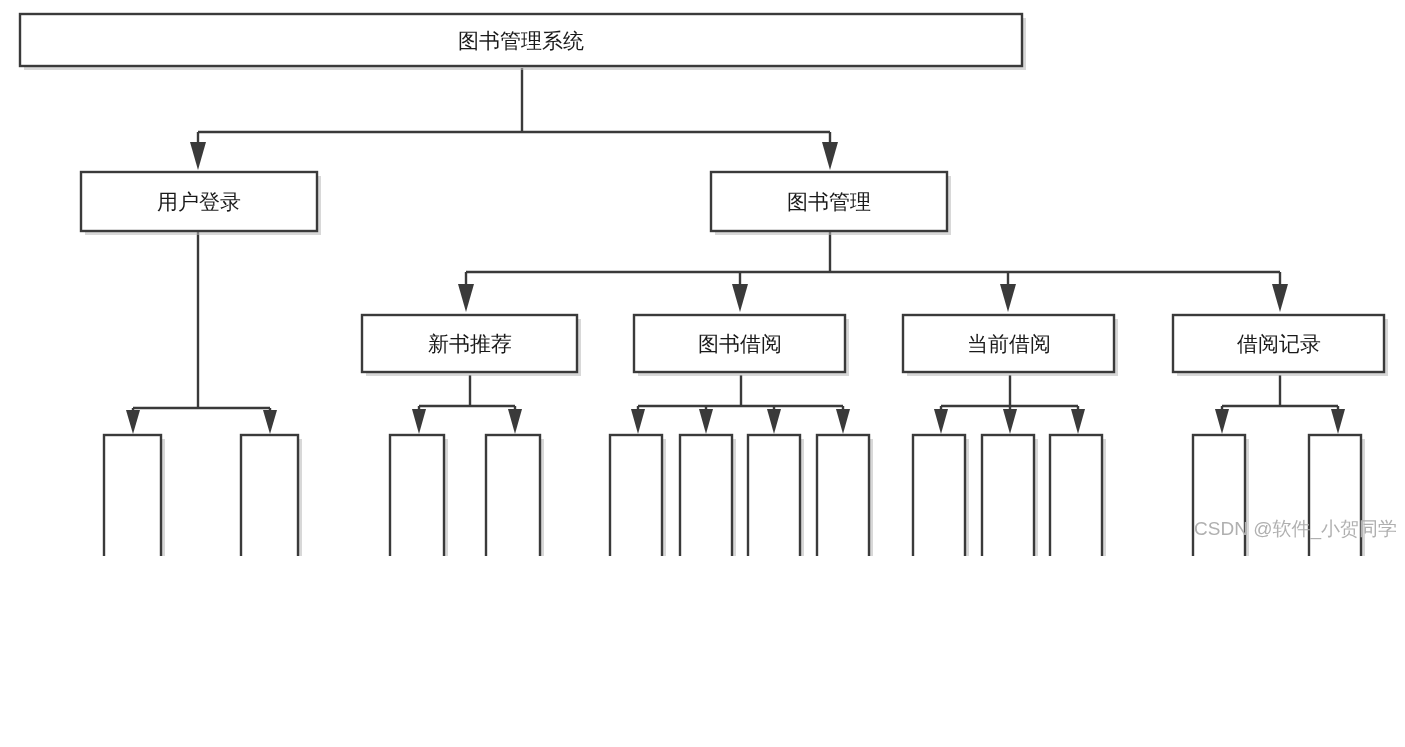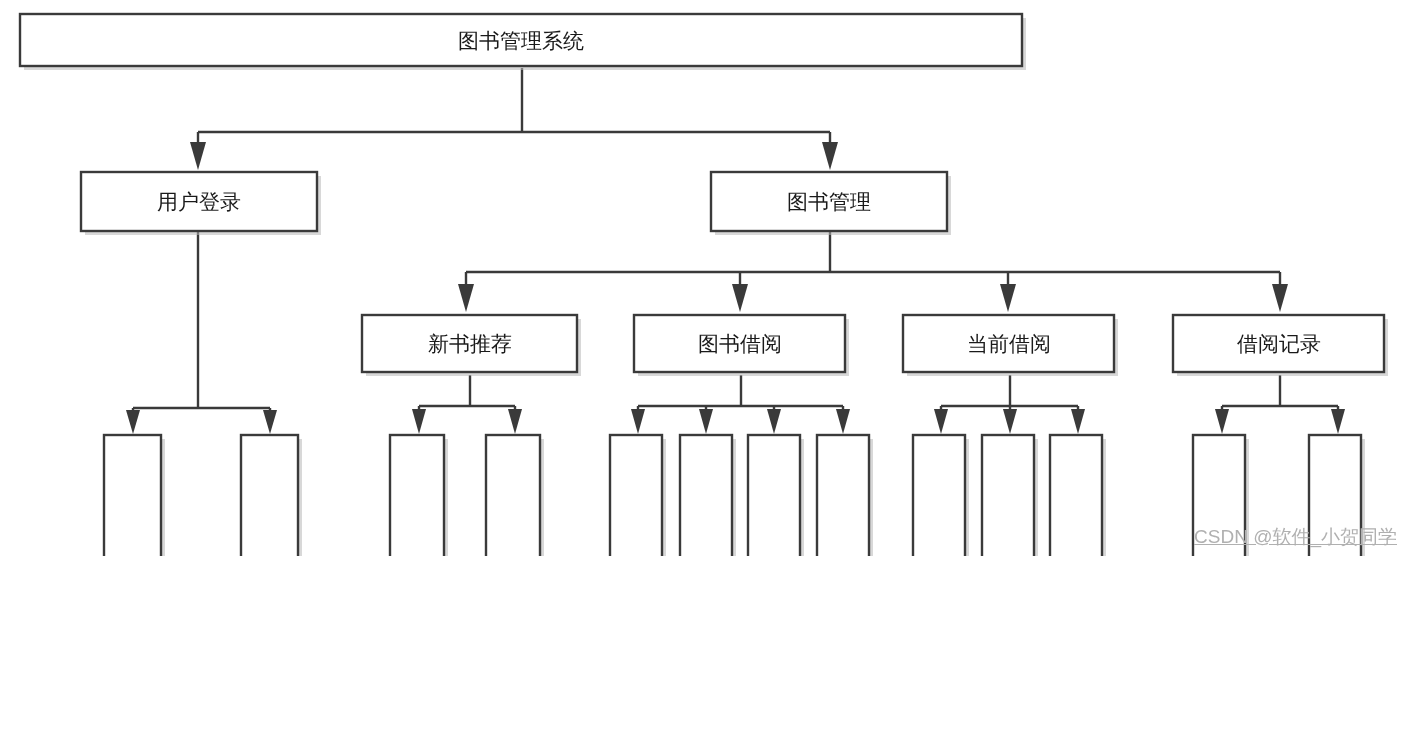--- a/index.html
+++ b/index.html
@@ -47,27 +47,26 @@
   .node-label-h {
     font-family: "Liberation Sans", "DejaVu Sans", sans-serif;
     font-size: 21px;
     fill: #1a1a1a;
     text-anchor: middle;
     dominant-baseline: middle;
   }
   .watermark-text {
     position: absolute;
     right: 8px;
-    bottom: 6px;
+    bottom: 14px;
     font-family: "Liberation Sans", "DejaVu Sans", sans-serif;
     font-size: 19px;
     color: #b0b0b0;
     white-space: nowrap;
     pointer-events: none;
-    text-decoration: underline;
   }
   .leaf-fo-wrap {
     width: 100%;
     height: 100%;
     display: flex;
     align-items: center;
     justify-content: center;
   }
   .leaf-fo-text {
     font-family: "Liberation Sans", "DejaVu Sans", sans-serif;

